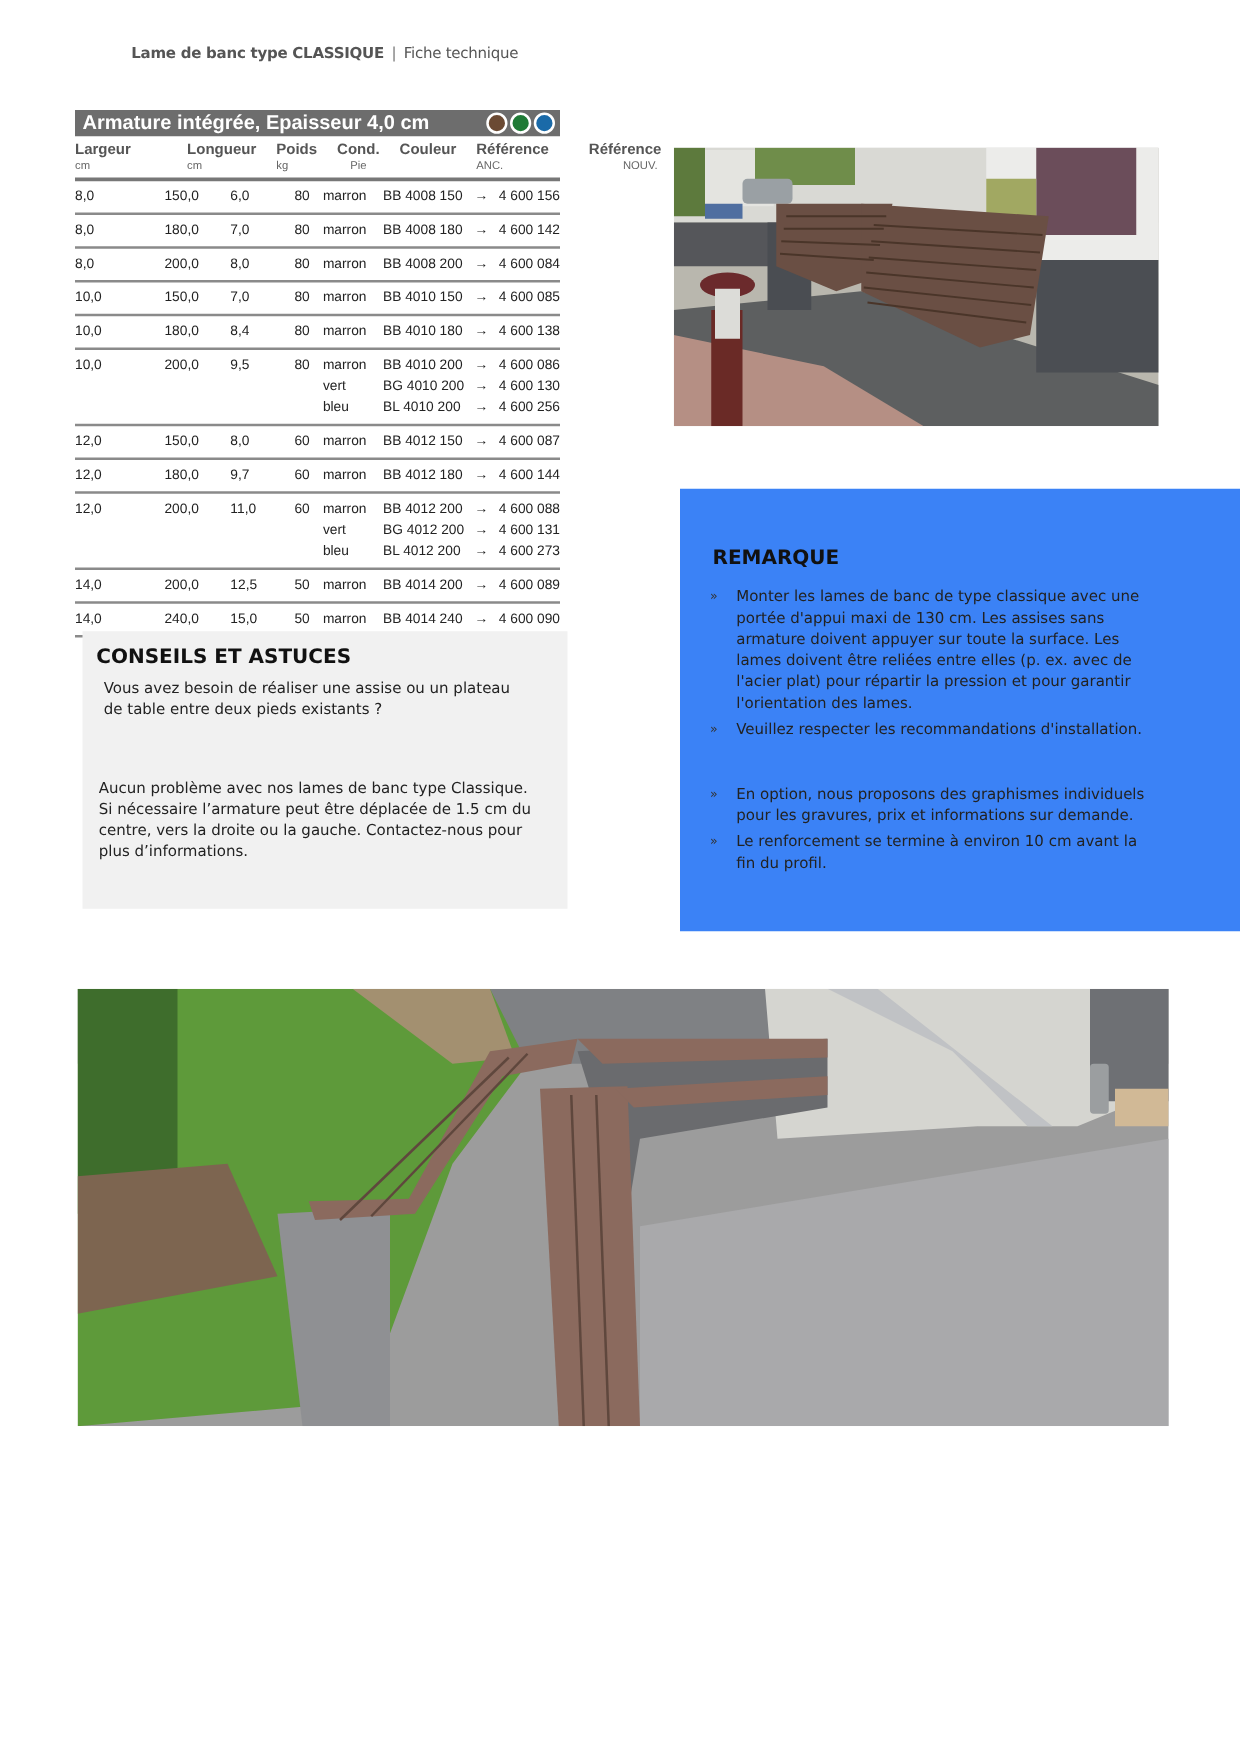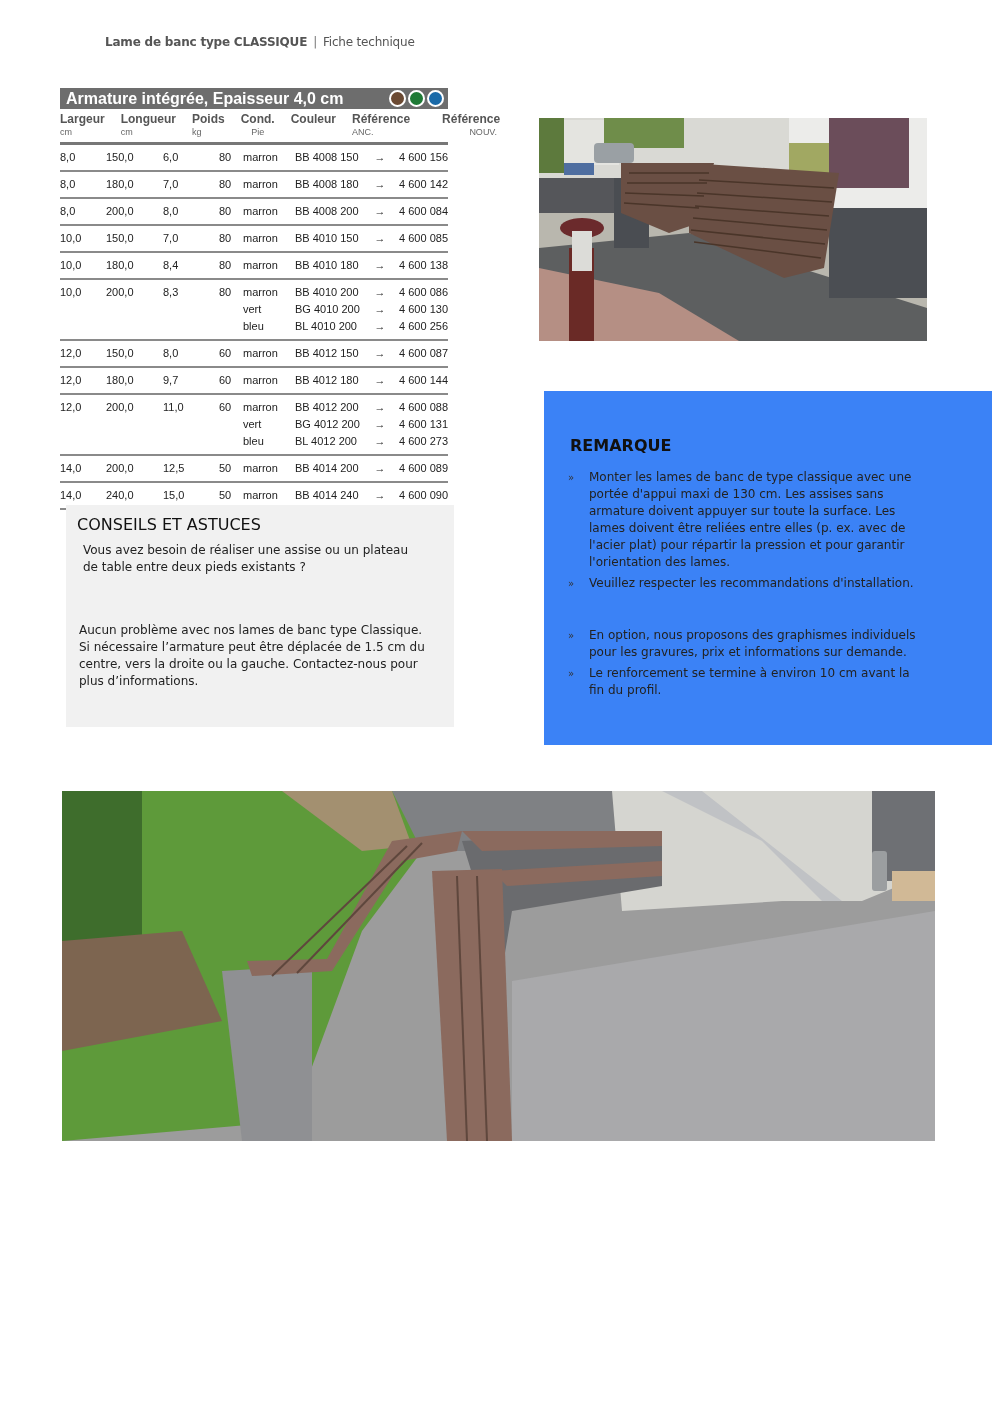--- a/index.html
+++ b/index.html
@@ -13,30 +13,30 @@
   .tbl { position:absolute; left:60px; top:88px; width:388px;
          font-family:"Liberation Sans", sans-serif; font-size:11px; color:#222; }
   .tbl-title { background:#6d6d6d; color:#fff; height:21px; line-height:21px;
                padding-left:6px; font-weight:bold; font-size:16px; position:relative; }
   .swatches { position:absolute; right:4px; top:2px; display:flex; gap:2px; }
   .sw { width:13px; height:13px; border-radius:50%; border:2px solid #fff; }
   .thead { display:flex; border-bottom:3px solid #777; padding:4px 0 3px 0; color:#555;gap:16px; }
   .thead .col { line-height:13px; }
   .thead .top { font-weight:bold; font-size:12px; color:#555; }
   .thead .sub { font-size:9px; color:#666; }
-  .c1{width:46px;} .c2{width:57px;} .c3{width:44px;} .c4{width:36px;text-align:center;} .c5{width:52px;}
+  .c1{width:46px;} .c2{width:57px;margin-left:29px;} .c3{width:44px;} .c4{width:36px;text-align:center;} .c5{width:52px;}
   .c6{width:72px;} .c7{width:26px; text-align:center;} .c8{width:55px; text-align:right;}
   .row { display:flex; border-bottom:2px solid #8a8a8a; padding:4px 0 4px 0; }
   .row .cell { line-height:17px; }
   .row .c1,.row .c2,.row .c3,.row .c4 { padding-left:0; }
   .stack div { line-height:17px; }
 
   
   .tips { position:absolute; left:66px; top:505px; width:388px; height:222px; background:#f1f1f1; }
-  .tips h2 { position:absolute; left:11px; top:10px; margin:0; font-size:16px; font-weight:normal; color:#111;text-align:center; }
+  .tips h2 { position:absolute; left:11px; top:10px; margin:0; font-size:16px; font-weight:bold; color:#111;text-align:center; }
   .tips .p1 { position:absolute; left:17px; top:37px; width:340px; font-size:12px; line-height:17px; color:#222; }
   .tips .p2 { position:absolute; left:13px; top:117px; width:350px; font-size:12px; line-height:17px; color:#222; }
 
   
   .rem { position:absolute; left:544px; top:391px; width:449px; height:354px; background:#3b82f6; }
   .rem h2 { position:absolute; left:26px; top:45px; margin:0; font-size:16px; font-weight:bold; color:#111; }
   .rem ul { list-style:none; margin:0; padding:0; position:absolute; left:24px; top:78px; width:350px; }
   .rem li { position:relative; padding-left:21px; font-size:12px; line-height:17px; color:#222; margin-bottom:4px; }
   .rem li .bullet { position:absolute; left:0; top:0; font-size:10px; color:#333; }
   .rem li.gap { margin-top:35px; }
@@ -180,21 +180,21 @@
         <div class="cell c7 stack">
           <div>→</div>
         </div>
         <div class="cell c8 stack">
           <div>4 600 138</div>
         </div>
       </div>
       <div class="row">
         <div class="cell c1">10,0</div>
         <div class="cell c2">200,0</div>
-        <div class="cell c3">8,3</div>
+        <div class="cell c3">9,5</div>
         <div class="cell c4">80</div>
         <div class="cell c5 stack">
           <div>marron</div>
           <div>vert</div>
           <div>bleu</div>
         </div>
         <div class="cell c6 stack">
           <div>BB 4010 200</div>
           <div>BG 4010 200</div>
           <div>BL 4010 200</div>

